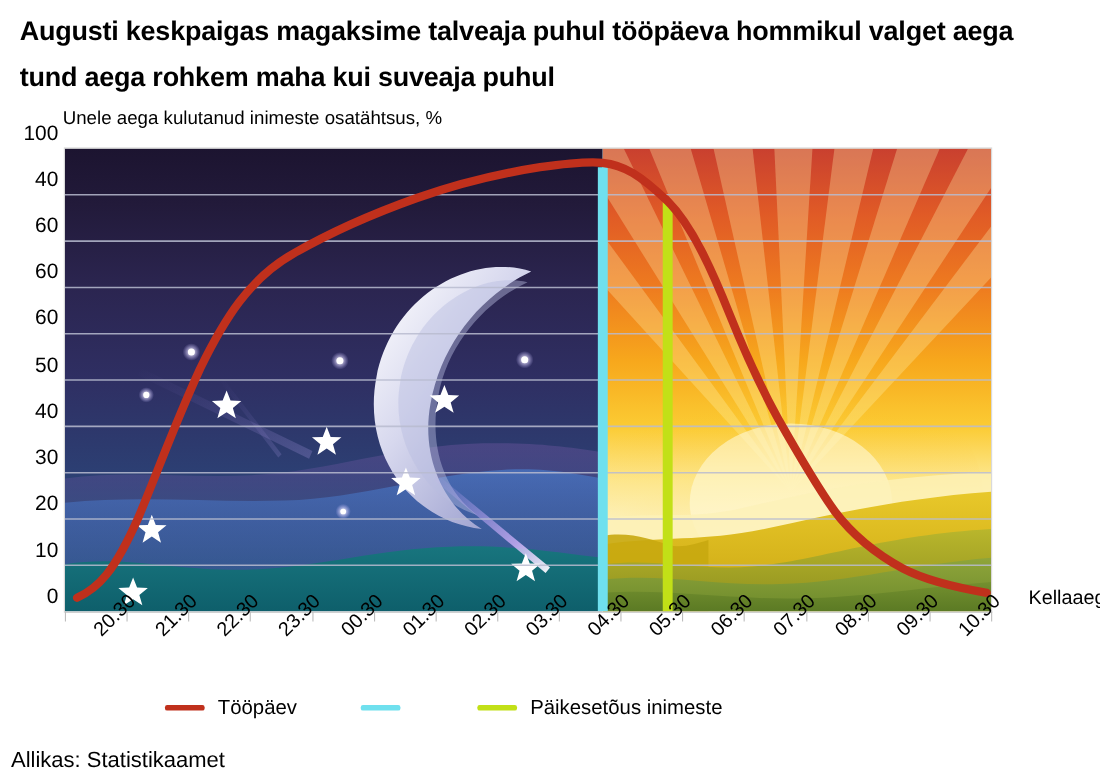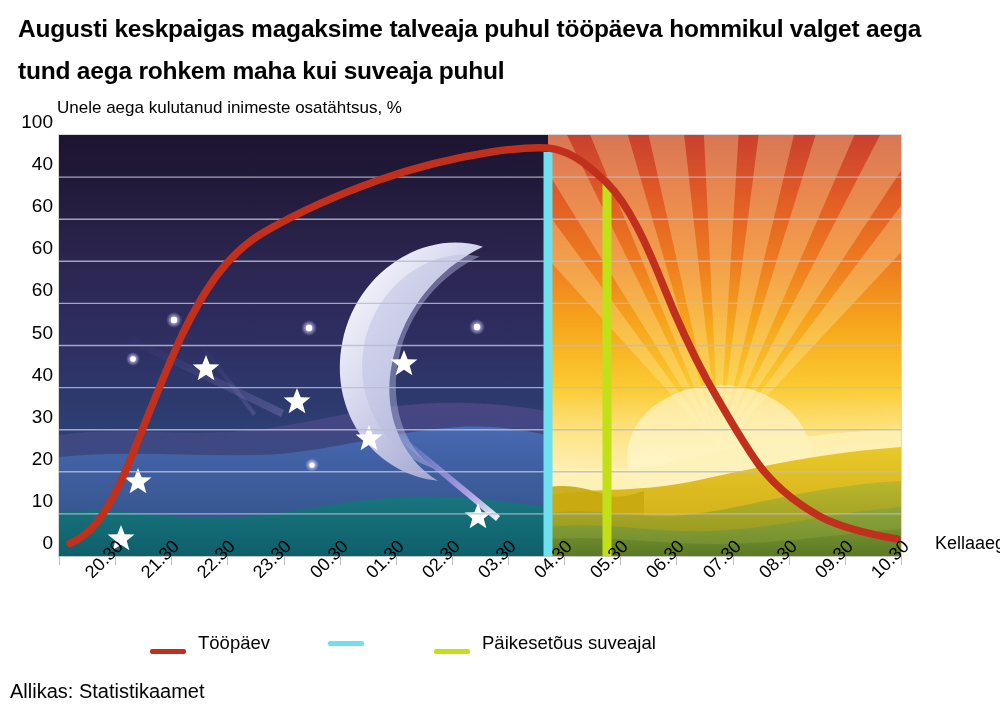--- a/index.html
+++ b/index.html
@@ -67,21 +67,21 @@
   }
   
   #legend{
     position:absolute;
     left:150px; top:632px;
     display:flex;
     align-items:center;
     gap:0px;
     font-size:18.5px;
   }
-  .leg-item{display:flex;align-items:flex-end;}
+  .leg-item{display:flex;align-items:center;}
   .leg-swatch{width:36px;height:5px;border-radius:2px;margin-right:12px;}
   .leg-gap{width:58px;}
   #source{
     position:absolute;
     left:10px; top:680px;
     font-size:20px;
   }
 </style>
 </head>
 <body>
@@ -336,17 +336,17 @@
     <span class="leg-swatch" style="background: rgb(192, 48, 28);"></span>
     <span>Tööpäev</span>
   </div>
   <span class="leg-gap"></span>
   <div class="leg-item">
     <span class="leg-swatch" style="background: rgb(111, 224, 238);"></span>
   </div>
   <span class="leg-gap"></span>
   <div class="leg-item">
     <span class="leg-swatch" style="background: rgb(194, 224, 23);"></span>
-    <span>Päikesetõus suveajal</span>
+    <span>Päikesetõus inimeste</span>
   </div>
 </div>
 
 <div id="source">Allikas: Statistikaamet</div>
 
 </body></html>

